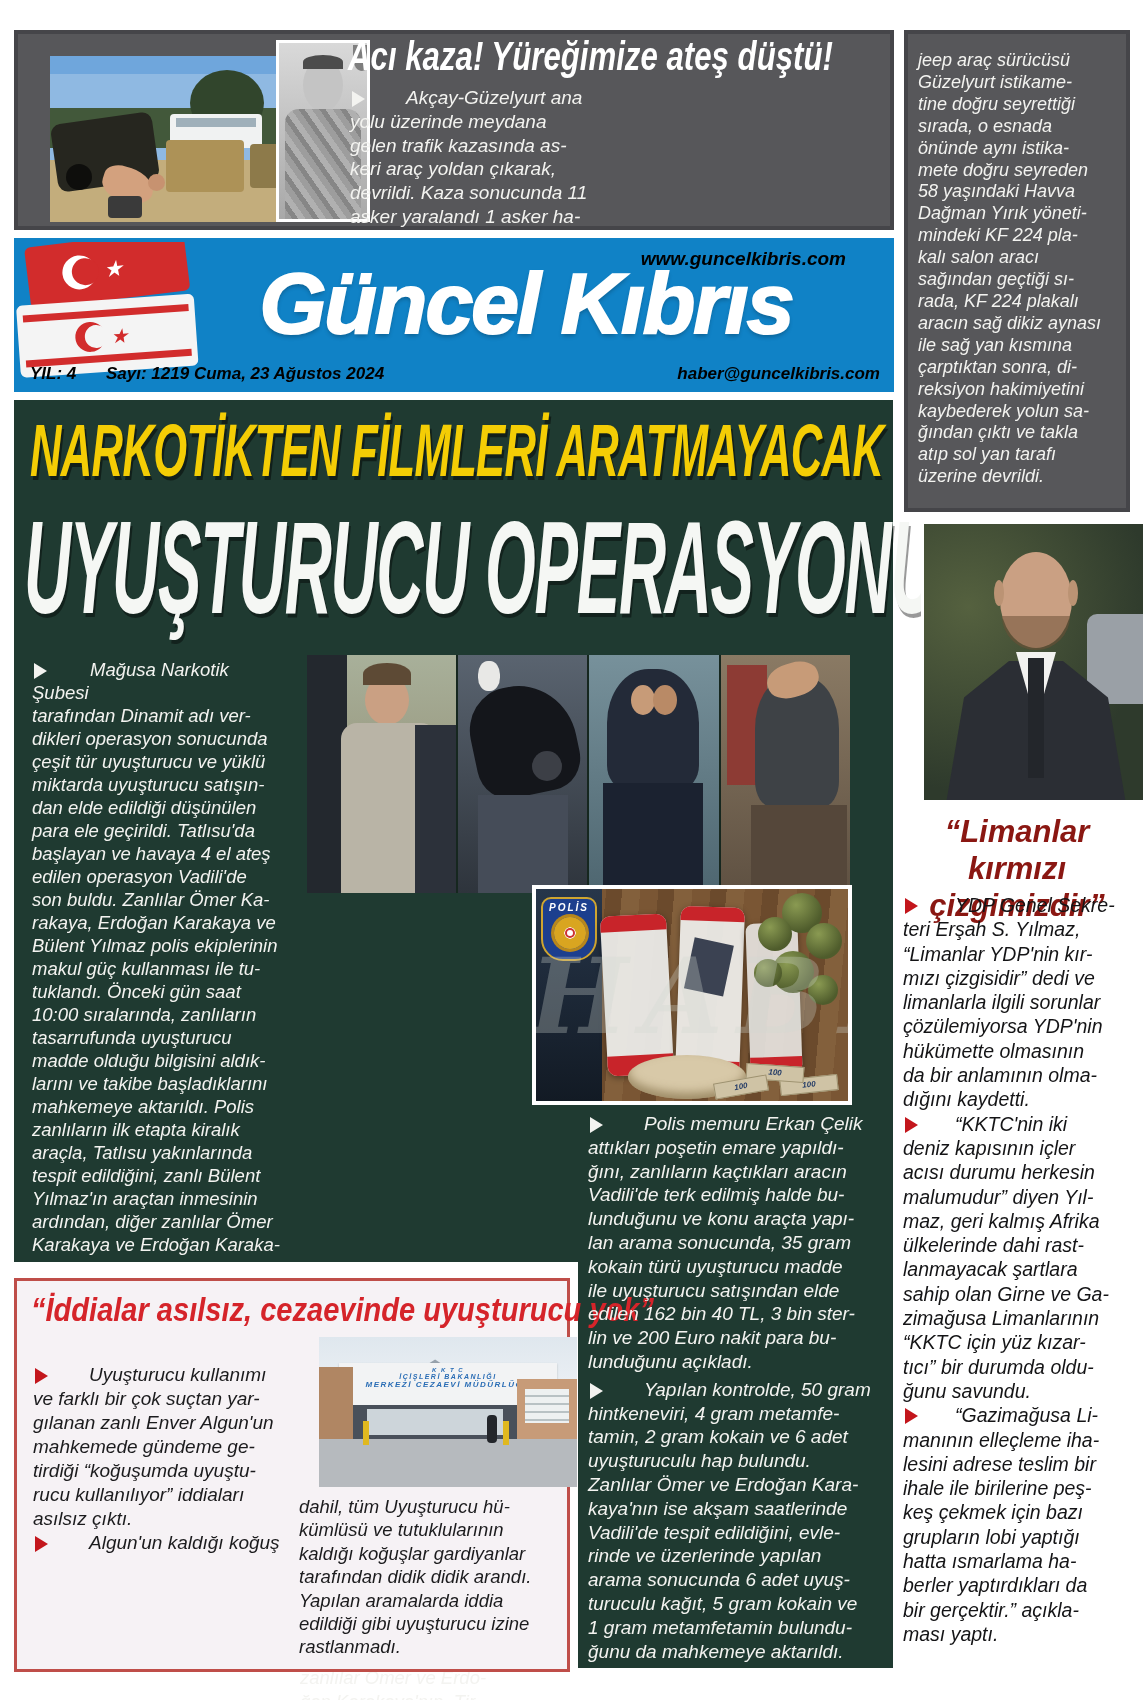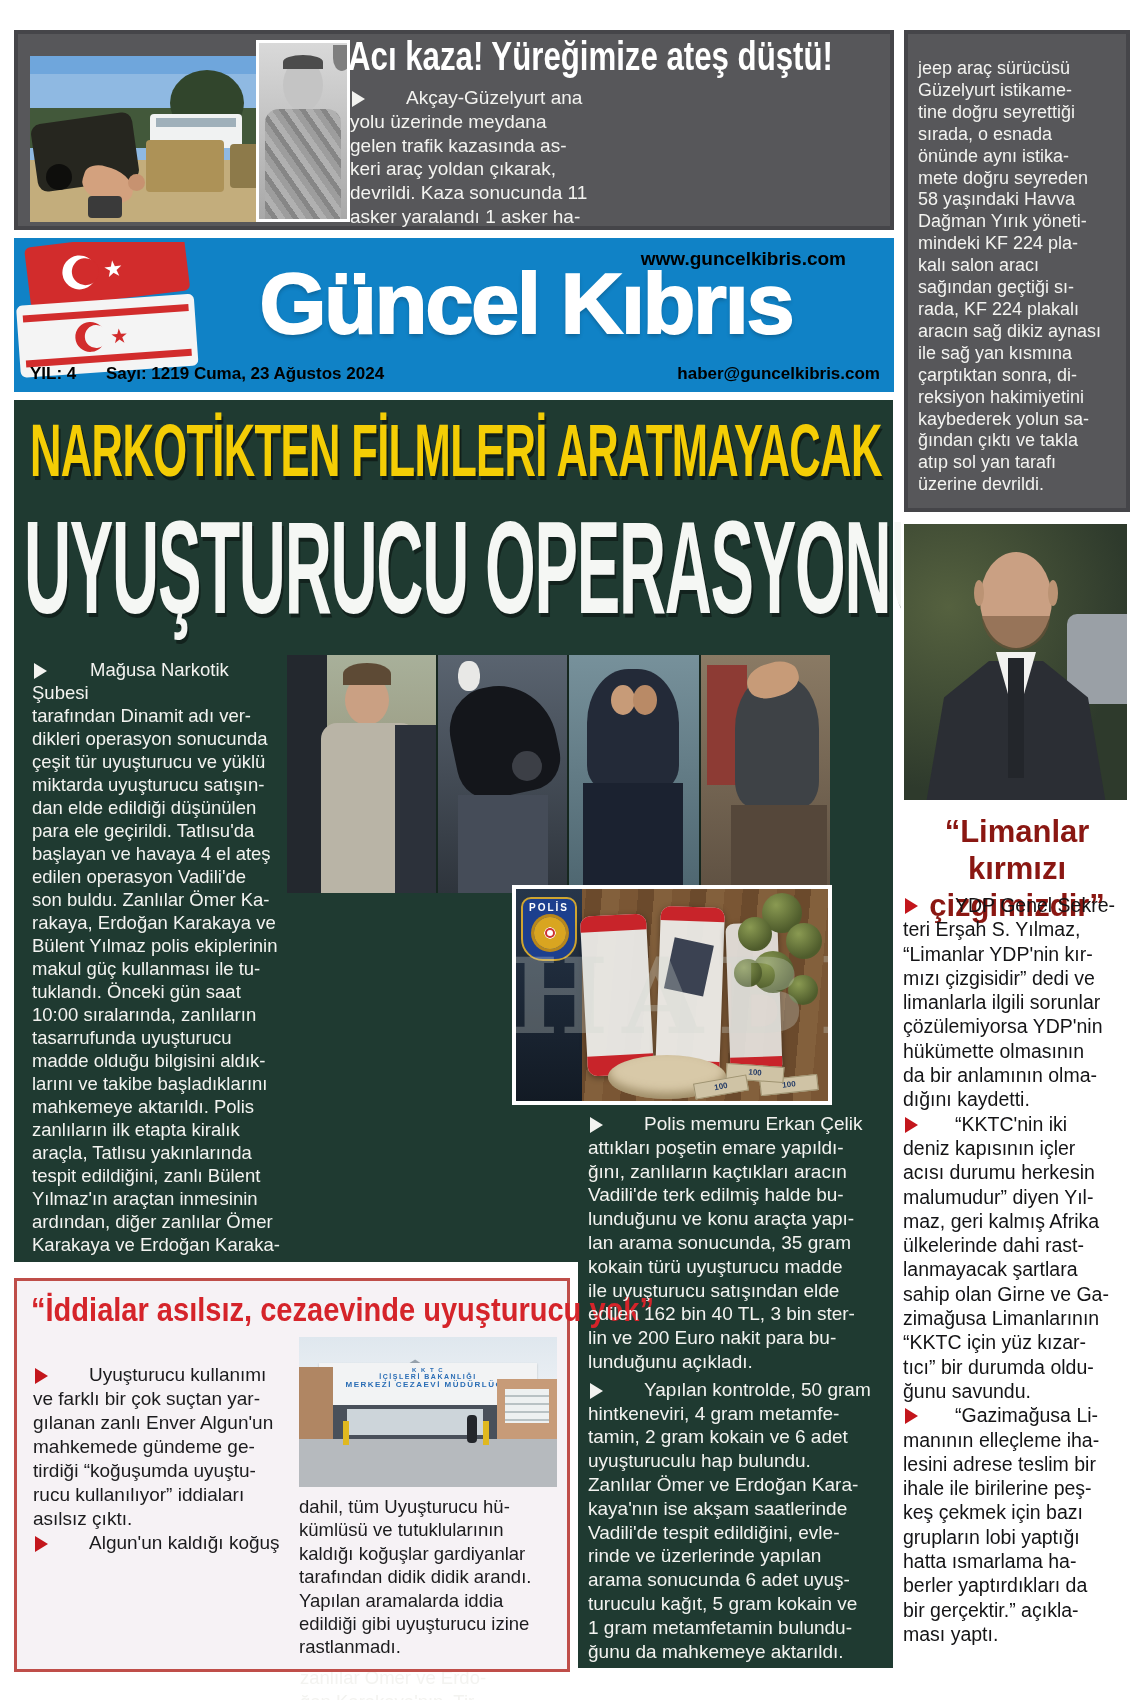--- a/index.html
+++ b/index.html
@@ -1,29 +1,29 @@
 <!DOCTYPE html>
 <html><head>
 <meta charset="utf-8">
 <style>
   html,body{margin:0;padding:0;background:#fff;}
   #page{position:relative;width:1143px;height:1700px;background:#ffffff;overflow:hidden;
-        font-family:"Liberation Sans",sans-serif;}
+        font-family:"Liberation Sans",sans-serif;font-style:italic;}
   .abs{position:absolute;}
   .panel-gray{background:#57575a;border:4px solid #454549;box-sizing:border-box;}
   .green{background:#1f3a31;}
   .txt{display:block;white-space:pre-line;}
   .para{position:relative;}
   .tri{position:absolute;left:2px;top:5px;width:0;height:0;
        border-top:8px solid transparent;border-bottom:8px solid transparent;
        border-left:13px solid currentColor;}
   .body-w{color:#f3f3f0;}
   .body-d{color:#1b1b1d;}
   .cond{display:inline-block;transform-origin:0 0;white-space:nowrap;}
-  .photo{box-sizing:border-box;overflow:hidden;position:absolute;}
+  .photo{box-sizing:border-box;overflow:hidden;position:absolute;margin-left:20px;}
   .wb{border:4px solid #fff;}
   
   #masthead{background:#1082c6;}
   #mast-title{font-weight:bold;color:#fff;font-size:86px;letter-spacing:-2px;
               text-shadow:0 3px 4px rgba(0,0,0,.25);-webkit-text-stroke:2px #fff;}
   .mast-small{color:#000000;font-weight:bold;}
   
   #kicker-span{font-size:66px;font-weight:bold;color:#f4cd05;transform:scale(.66,1.12);
                text-shadow:3px 3px 0 rgba(0,0,0,.45);letter-spacing:-1px;}
   #mainhead-span{font-size:106px;font-weight:bold;color:#f5f7f4;transform:scale(.615,1.25);
@@ -82,21 +82,21 @@
       <span class="txt" style="text-indent:56px;">Akçay-Güzelyurt ana
 yolu üzerinde meydana
 gelen trafik kazasında as-
 keri araç  yoldan çıkarak,
 devrildi. Kaza sonucunda 11
 asker yaralandı 1 asker ha-</span>
     </div>
   </div>
 
   <div class="abs panel-gray" style="left:904px;top:30px;width:226px;height:482px;">
-    <div class="abs body-w txt" style="left:10px;top:24px;width:204px;font-size:18px;line-height:21.9px;">jeep araç sürücüsü
+    <div class="abs body-w txt" style="left:10px;top:16px;width:204px;font-size:18px;line-height:21.9px;">jeep araç sürücüsü
 Güzelyurt istikame-
 tine doğru seyrettiği
 sırada, o esnada
 önünde aynı istika-
 mete doğru seyreden
 58 yaşındaki Havva
 Dağman Yırık yöneti-
 mindeki KF 224 pla-
 kalı salon aracı
 sağından geçtiği sı-

